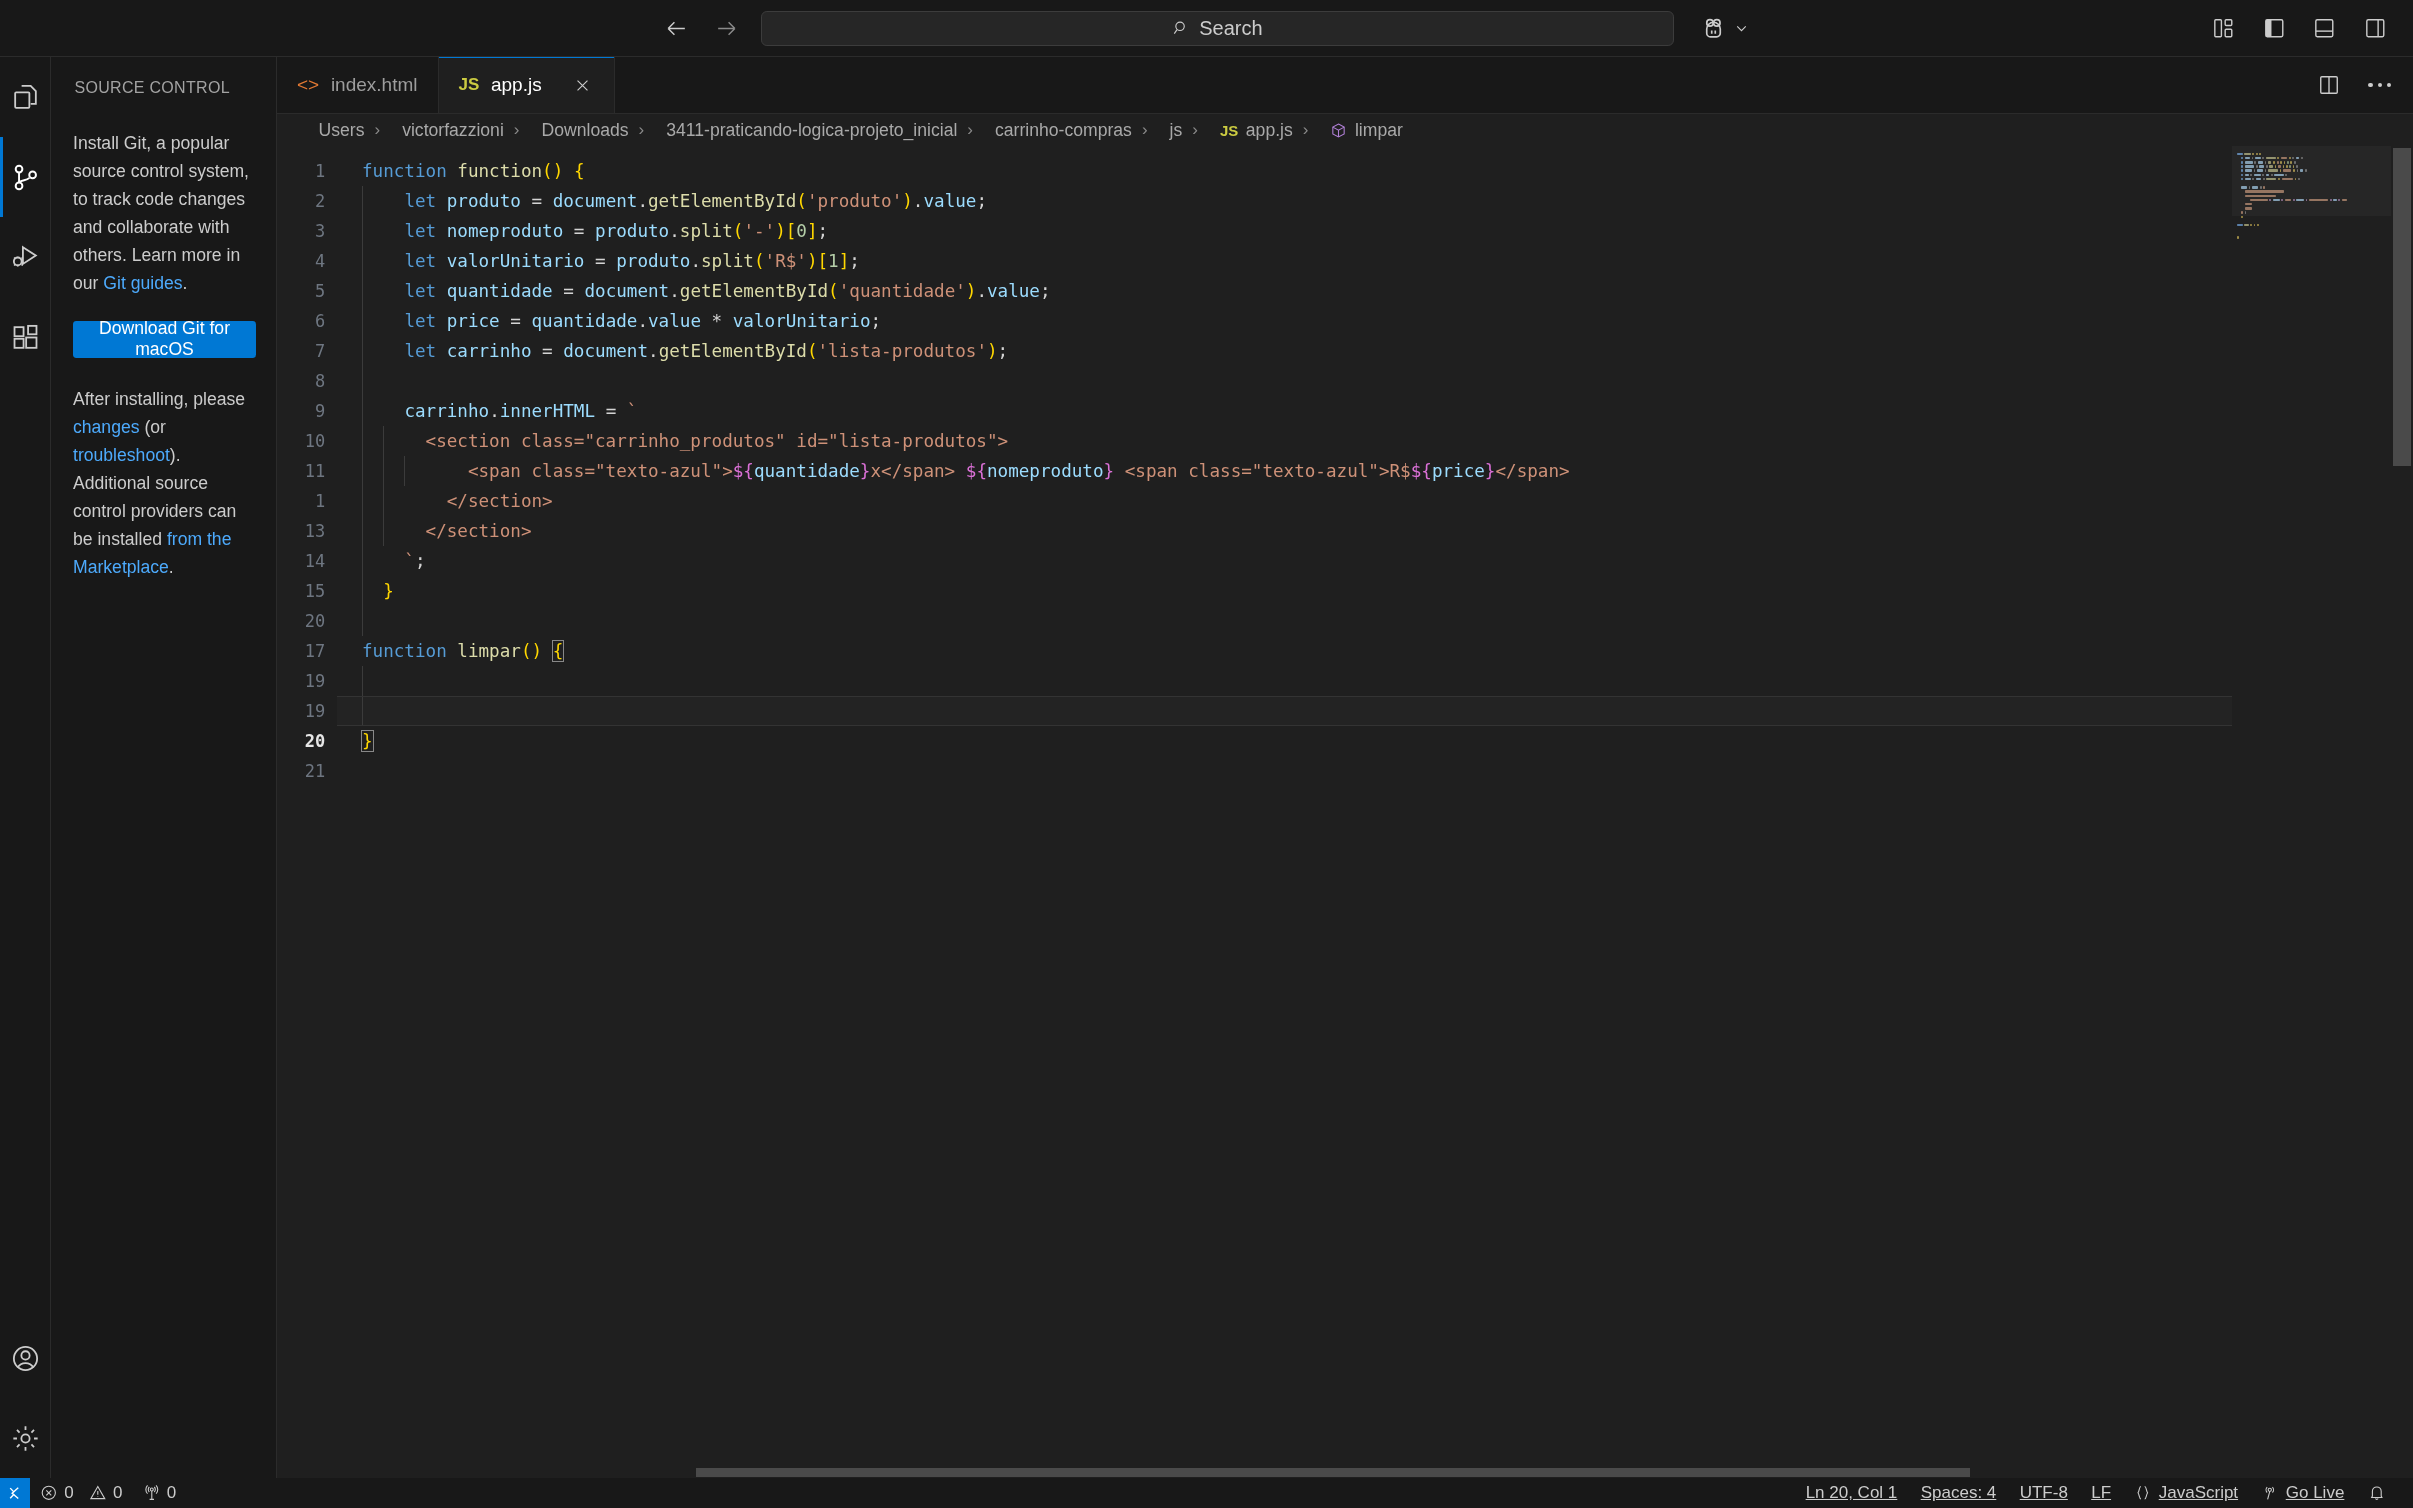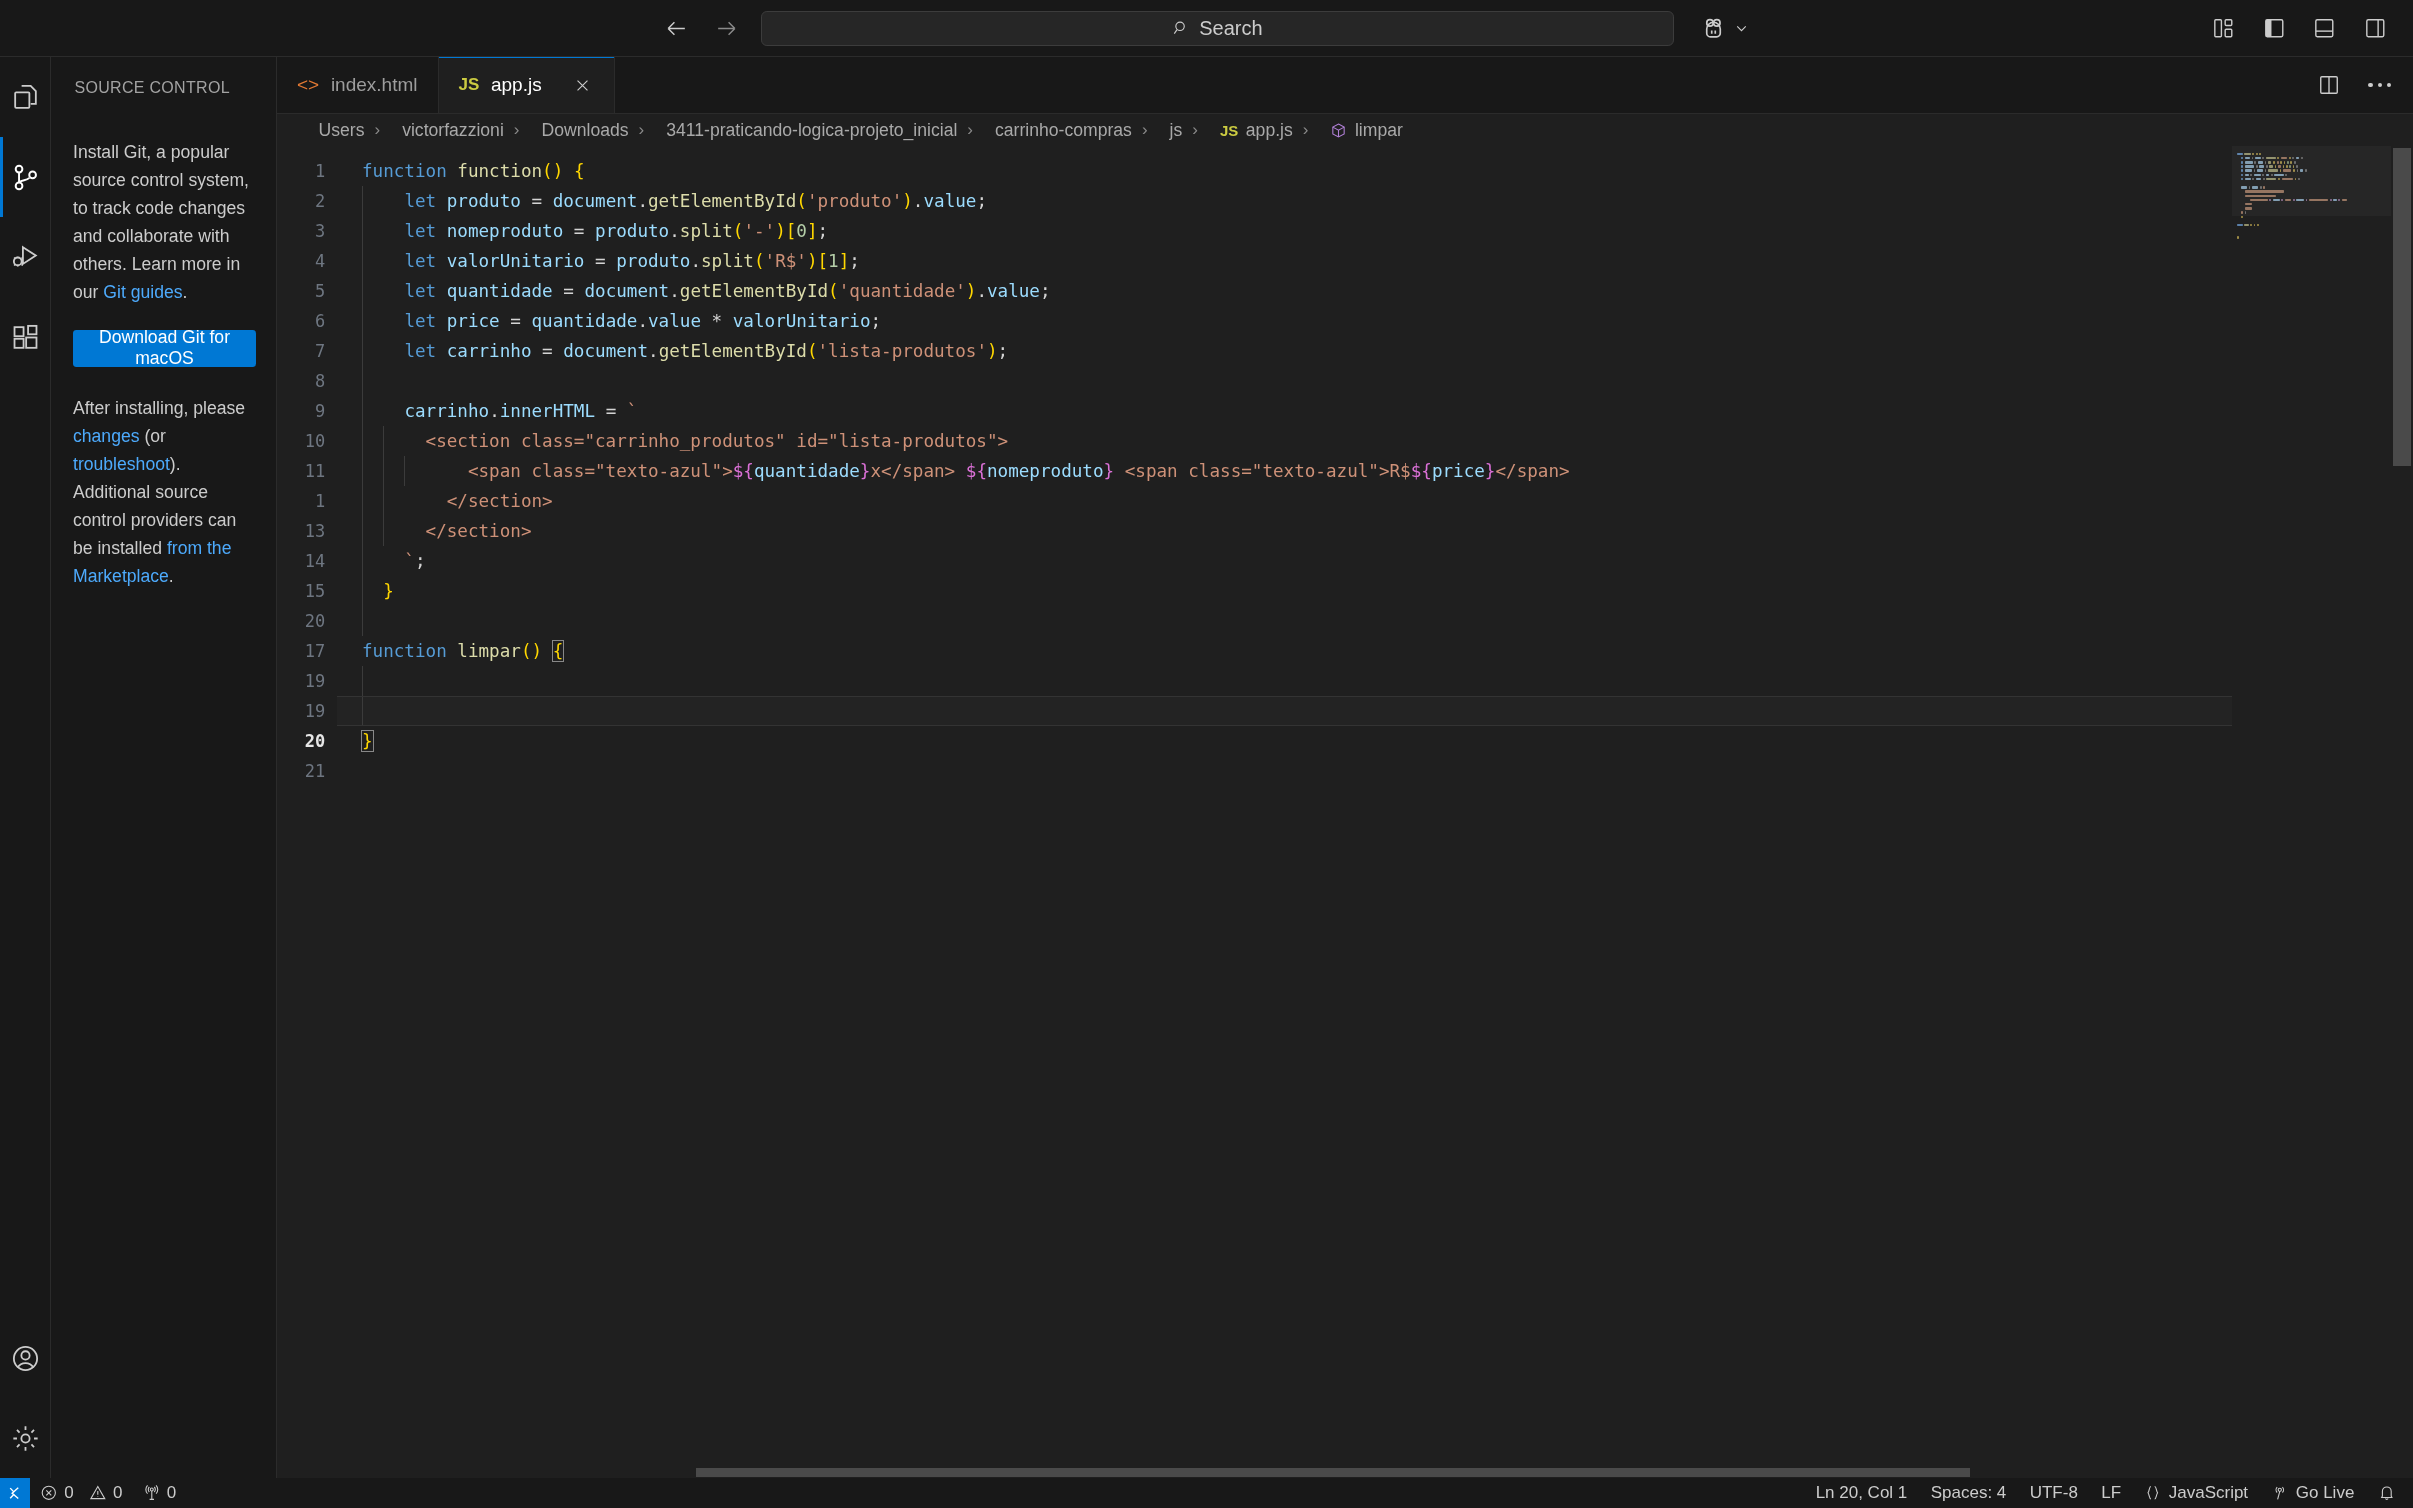--- a/index.html
+++ b/index.html
@@ -58,21 +58,21 @@
   
   .sidebar {
     width:226px; flex:0 0 226px; background:#181818; position:relative;
     border-right:0.8px solid #2b2b2b; overflow:hidden;
   }
   .sb-title {
     font-size:16px; letter-spacing:0.3px; color:#a3a3a3; font-weight:400;
     padding:22px 0 0 23.5px;
   }
   .sb-welcome { padding:32px 20px 0 22px; }
-  .sb-p { font-size:17.6px; line-height:28px; color:#cccccc;margin-top:9px; }
+  .sb-p { font-size:17.6px; line-height:28px; color:#cccccc; }
   .sb-link { color:#4daafc; cursor:pointer; }
   .sb-btn {
     margin-top:23.5px; width:100%; height:37px; background:#0078d4; color:#ffffff;
     border:none; border-radius:3.4px; font-size:17.6px; font-family:inherit;
     cursor:pointer; display:flex; align-items:center; justify-content:center;
   }
   .sb-p2 { margin-top:27px; }
 
   
   .editorArea { flex:1 1 auto; display:flex; flex-direction:column; min-width:0; background:#1f1f1f; }
@@ -163,21 +163,21 @@
     font-size:17px; color:#cccccc; position:relative;
   }
   .sb-remote {
     width:30px; height:30px; background:#0078d4; display:flex; align-items:center;
     justify-content:center; cursor:pointer;
   }
   .sb-remote svg { width:18.4px; height:18.4px; }
   .sb-left { display:flex; align-items:center; gap:0; }
   .sb-seg { display:flex; align-items:center; gap:6.7px; padding:0 10px; height:30px; cursor:pointer; }
   .sb-seg svg { width:17.6px; height:17.6px; display:block; }
-  .sb-right { position:absolute; right:6px; display:flex; align-items:flex-end; }
+  .sb-right { position:absolute; right:16px; display:flex; align-items:flex-end;text-decoration:underline; }
   .sb-right .sb-seg { padding:0 11.7px; }
 </style>
 </head>
 <body>
 
 <div id="app">
 
   <div class="titlebar">
     <div class="tb-nav">
       <div class="tb-arrow">

